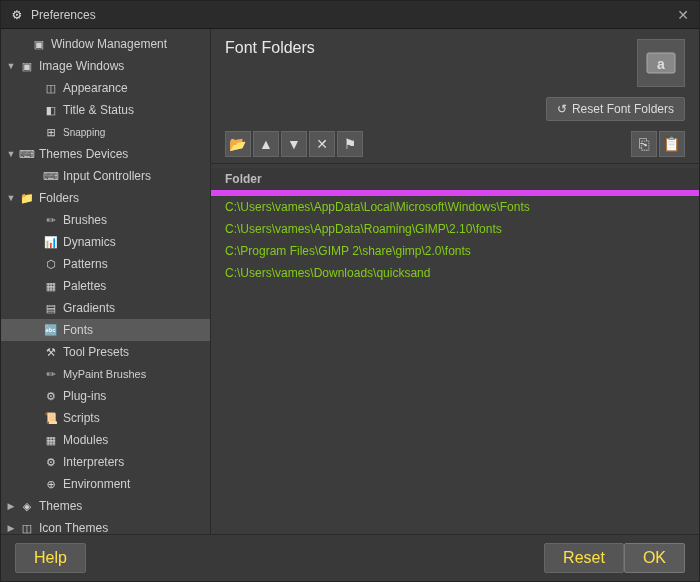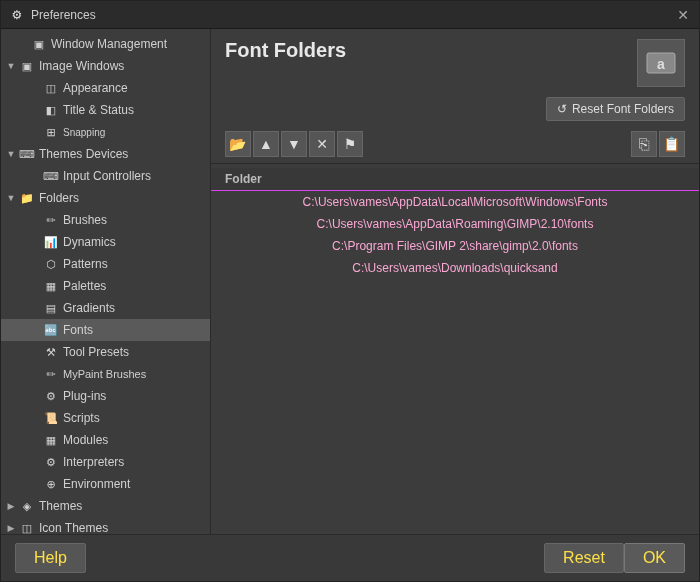--- a/index.html
+++ b/index.html
@@ -101,22 +101,22 @@
       color: #aaa;
     }
     .main-panel {
       flex: 1;
       display: flex;
       flex-direction: column;
       padding: 0;
       overflow: hidden;
     }
     .panel-title {
-      font-size: 20px;
-      font-weight: bold;
+      font-size: 16px;
+      font-weight: normal;
       color: #e8e8e8;
     }
     .panel-title-icon {
       width: 48px;
       height: 48px;
       background: #555;
       border: 1px solid #666;
       display: flex;
       align-items: center;
       justify-content: center;
@@ -163,29 +163,28 @@
       padding: 4px 0;
     }
     .folder-list::-webkit-scrollbar { width: 6px; }
     .folder-list::-webkit-scrollbar-track { background: #3c3c3c; }
     .folder-list::-webkit-scrollbar-thumb { background: #555; }
     .folder-header {
       padding: 4px 14px;
       font-weight: bold;
       color: #bbb;
       font-size: 12px;
-      border-bottom: 1px solid #d946ef;
+      border-bottom: 6px solid #d946ef;
       background: #383838;
     }
     .folder-row {
       padding: 4px 14px;
       cursor: pointer;
-      color: #f9a8d4;
+      color: #84cc16;
       font-size: 12px;
-      text-align: center;
     }
     .bottom-bar {
       display: flex;
       align-items: center;
       justify-content: space-between;
       padding: 8px 14px;
       border-top: 1px solid #2a2a2a;
       background: #393939;
       flex-shrink: 0;
     }

